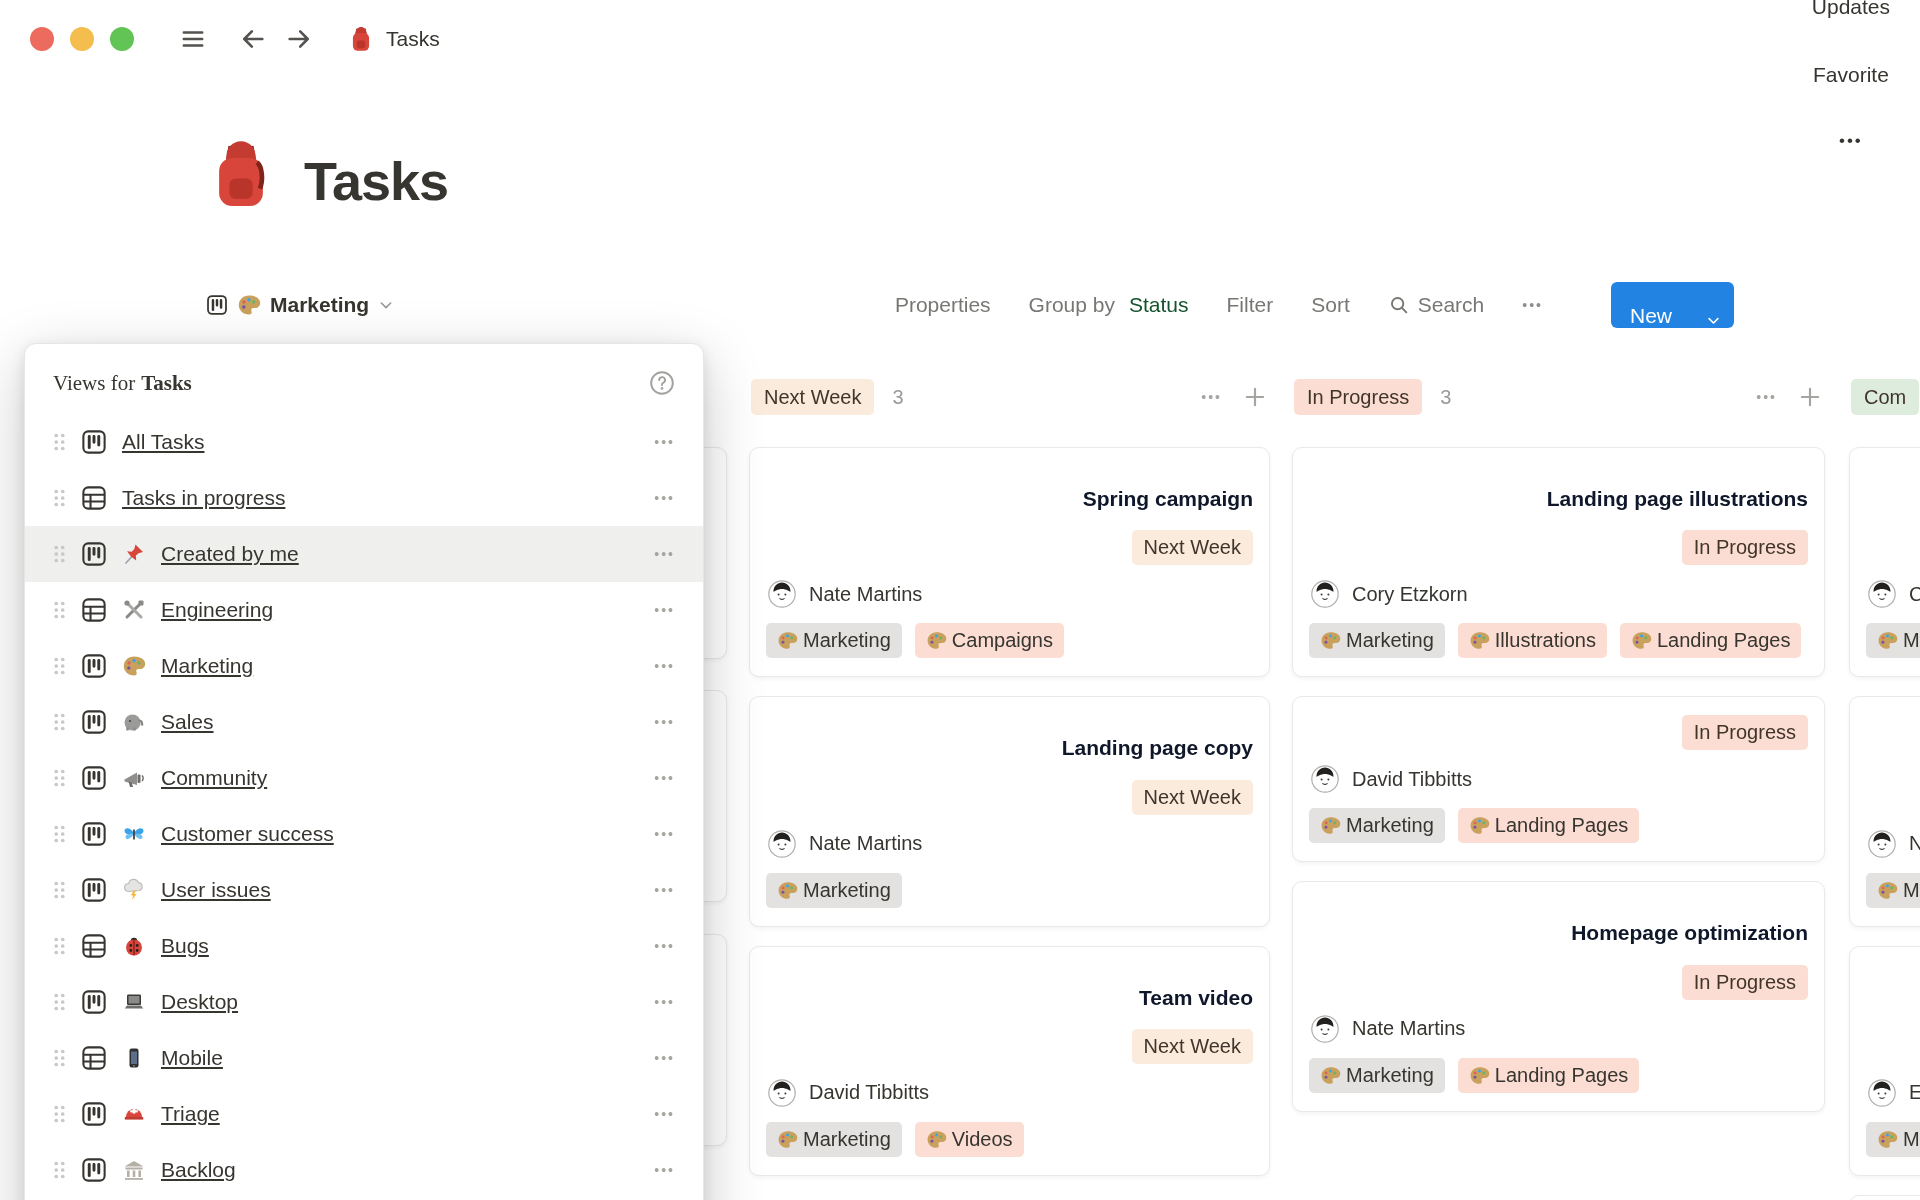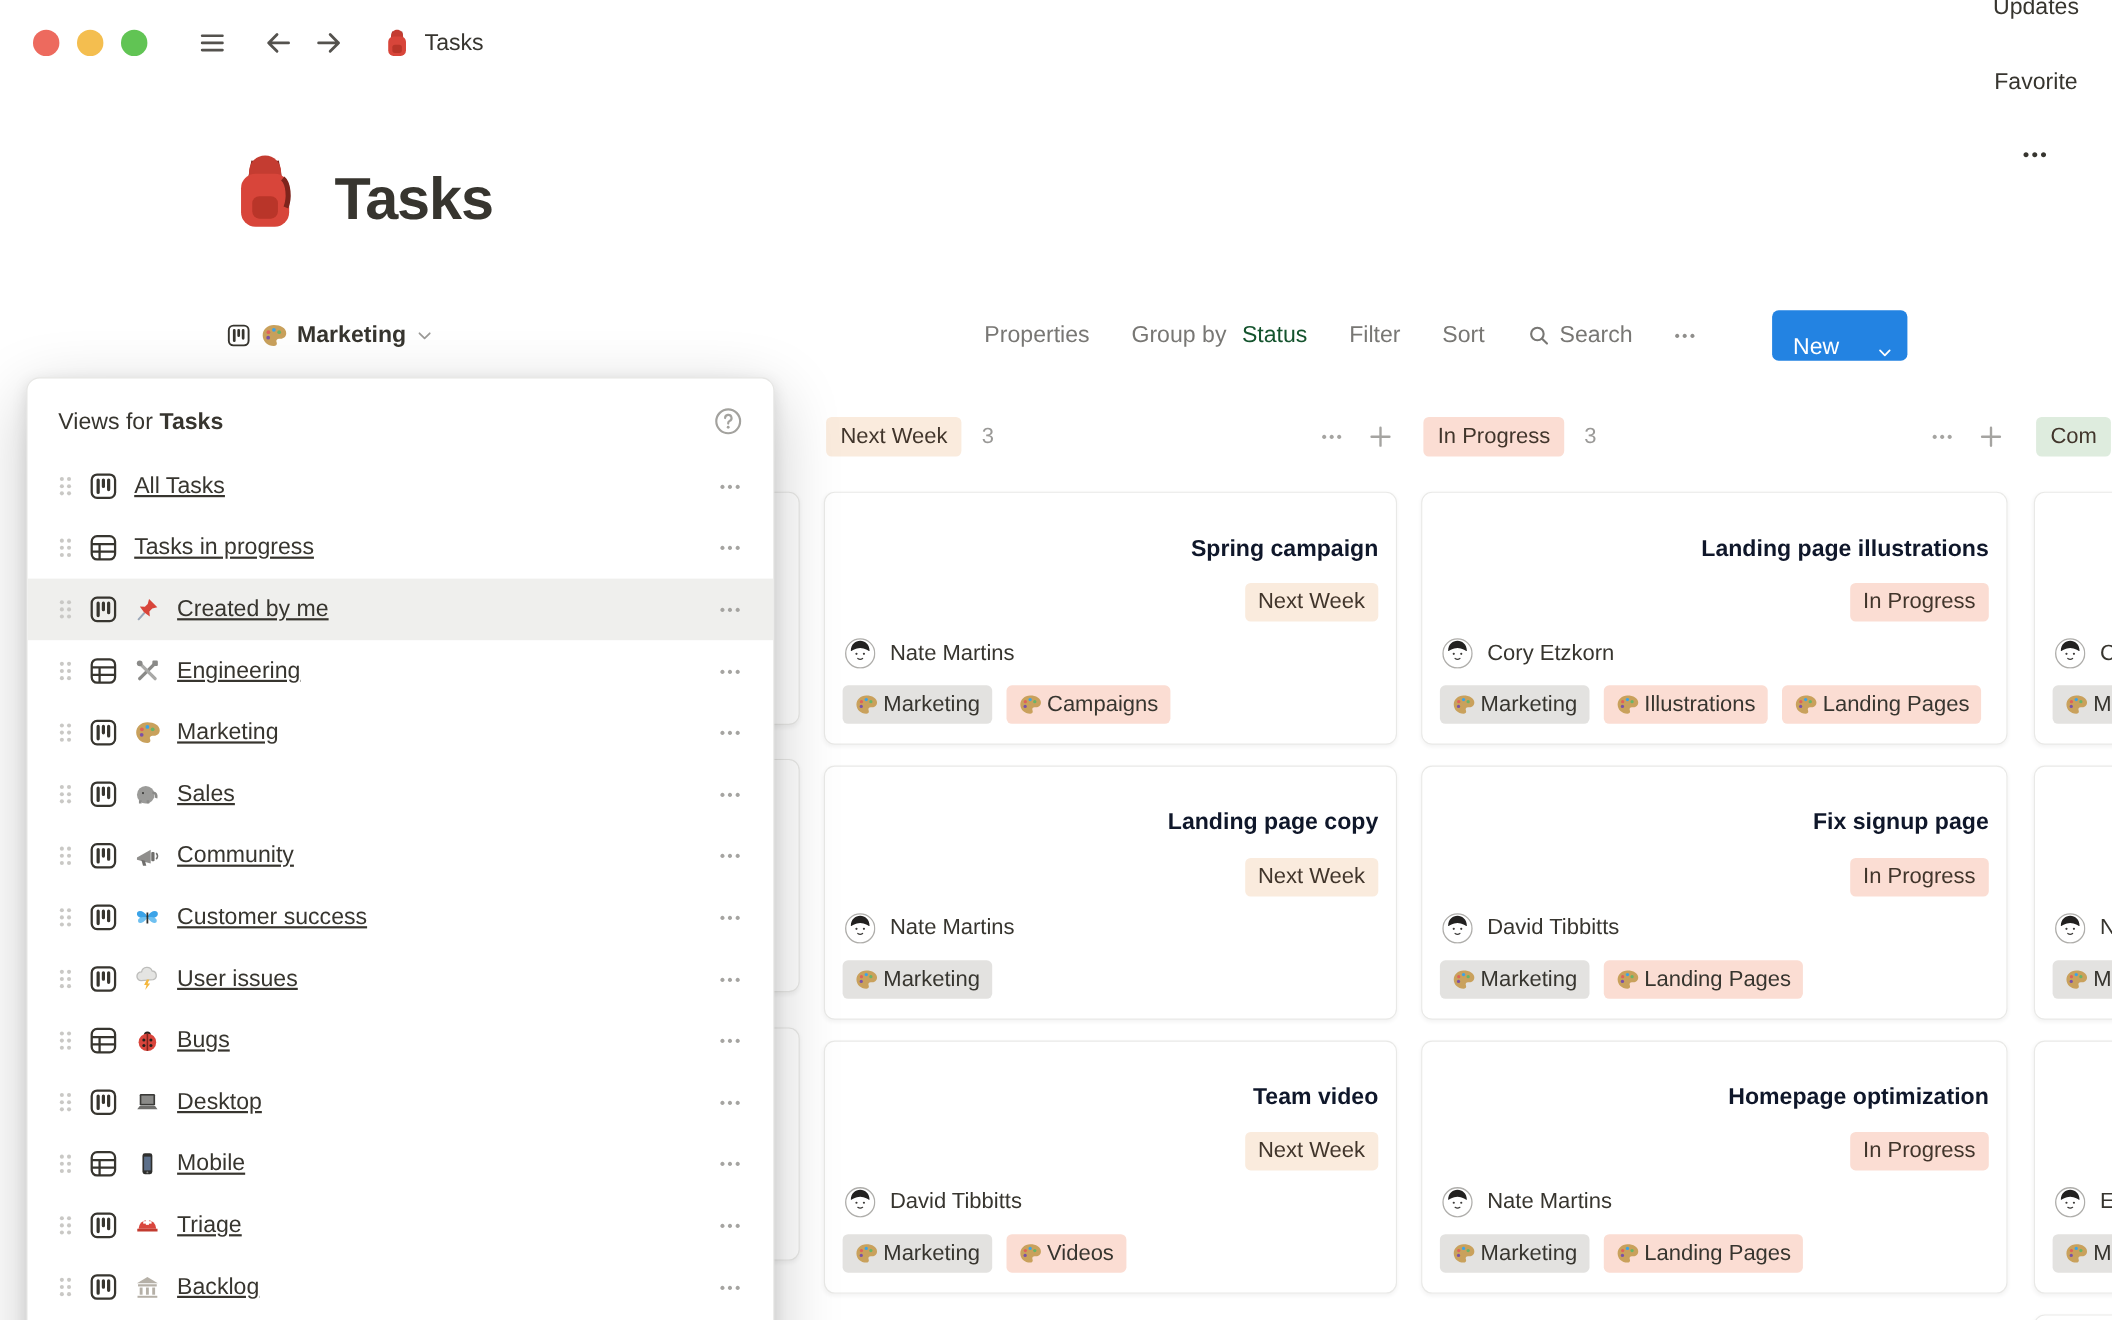--- a/index.html
+++ b/index.html
@@ -70,21 +70,21 @@
 
   
   .sliver { position:absolute; width:90px; background:#fff;
             border:1px solid #E9E9E7; border-radius:10px; box-shadow:0 2px 4px rgba(15,15,15,.05); }
 
   
   .popover { position:absolute; left:24px; top:343px; width:680px; height:920px;
              background:#fff; border:1px solid #E6E6E4; border-radius:12px; z-index:20;
              box-shadow:0 18px 60px rgba(15,15,15,.22), 0 4px 14px rgba(15,15,15,.10);
              overflow:hidden; }
-  .pop-header { display:flex; align-items:flex-end; padding:26px 28px 18px; font-size:21px; }
+  .pop-header { display:flex; align-items:center; padding:26px 28px 18px; font-size:21px;font-family:Liberation Serif, serif; }
   .pop-header .bold { font-weight:700; margin-left:6px; }
   .help { margin-left:auto; cursor:pointer; }
   .view-item { display:flex; align-items:center; height:56px; padding:0 28px; gap:15px;
                font-size:21px; cursor:pointer; }
   .view-item.selected { background:#EFEFED; }
   .view-item .drag { flex:0 0 auto; cursor:grab; }
   .view-item .vicon-wrap { flex:0 0 auto; color:#37352F; }
   .view-item .emoji { flex:0 0 auto; }
   .view-item .vlabel { flex:1 1 auto; color:#37352F;text-decoration:underline; }
   .view-item .dots { flex:0 0 auto; }
@@ -385,21 +385,20 @@
                 <circle cx="12" cy="6.8" r="1.7" fill="#3BA3E8"></circle>
                 <circle cx="16.8" cy="9" r="1.7" fill="#67B46A"></circle>
                 <circle cx="6.8" cy="14" r="1.7" fill="#7B51A6"></circle>
               </svg>
             </span>
             <span>Landing Pages</span>
           </span>
         </div>
       </div>
       <div class="card">
-        <div class="card-title">Fix signup page</div>
         <div class="row"><span class="pill" style="background: rgb(251, 221, 211);">In Progress</span></div>
         <div class="row person">
           <span class="avatar">
             <svg width="28" height="28" viewBox="0 0 28 28">
               <circle cx="14" cy="14" r="13.2" fill="#fff" stroke="#AFAEAB" stroke-width="1.2"></circle>
               <path d="M5.5 11.5c0-5.5 4-9 8.5-9s8.5 3.5 8.5 9c0 1.2-3.5-2.5-8.5-2.5s-8.5 3.7-8.5 2.5z" fill="#222120"></path>
               <circle cx="10.6" cy="14.4" r="1" fill="#3c3b39"></circle>
               <circle cx="17.4" cy="14.4" r="1" fill="#3c3b39"></circle>
               <path d="M11.8 18.6c1.4 1 3 1 4.4 0" stroke="#3c3b39" stroke-width="1.1" fill="none" stroke-linecap="round"></path>
             </svg>

